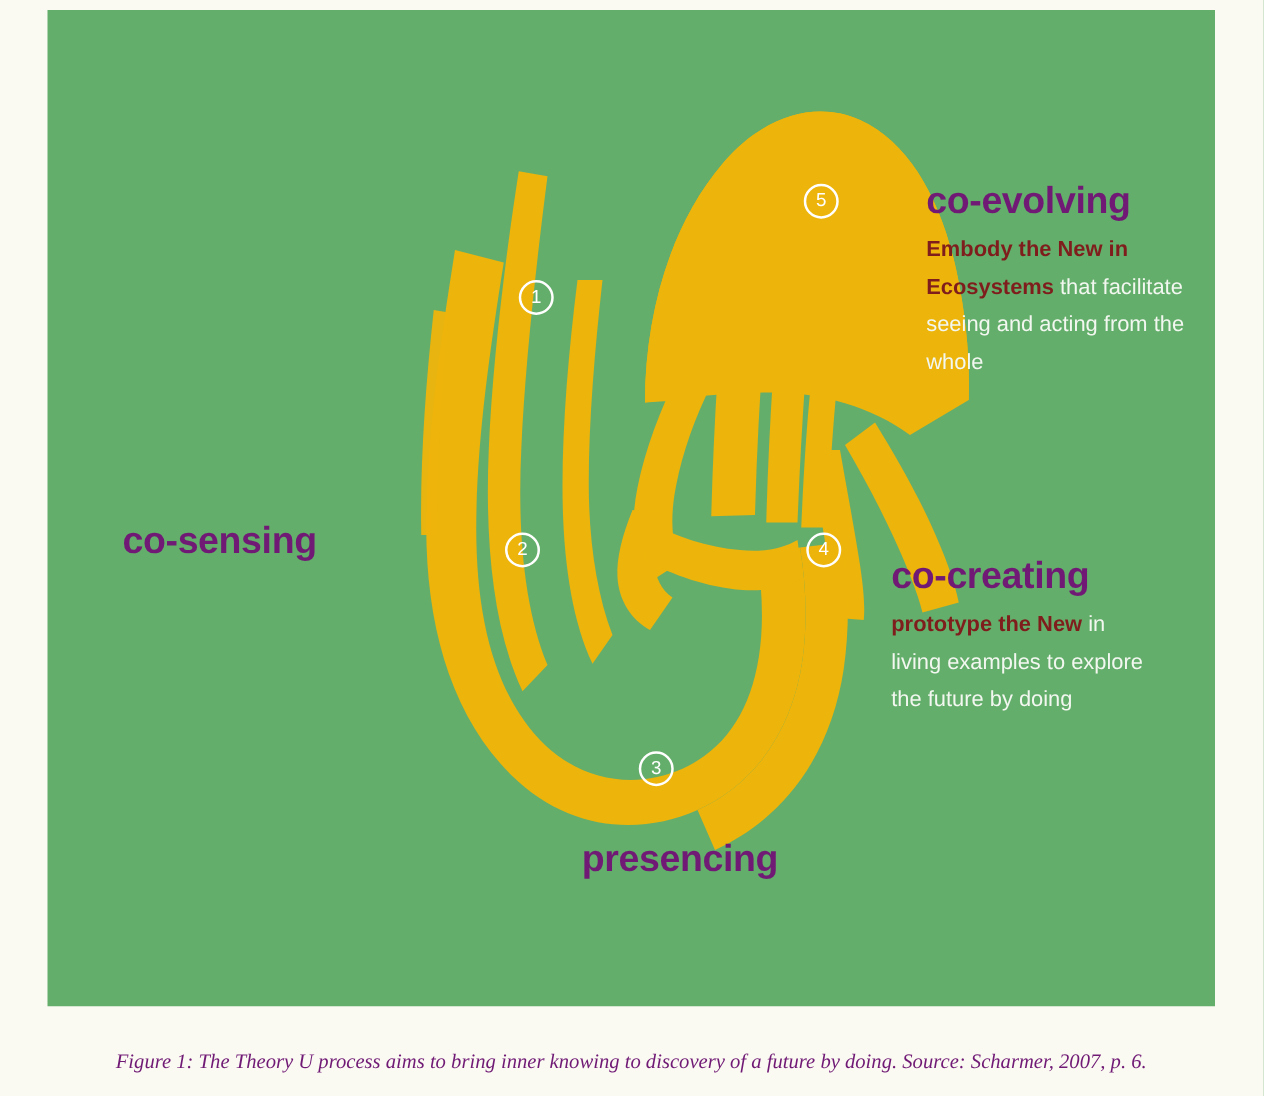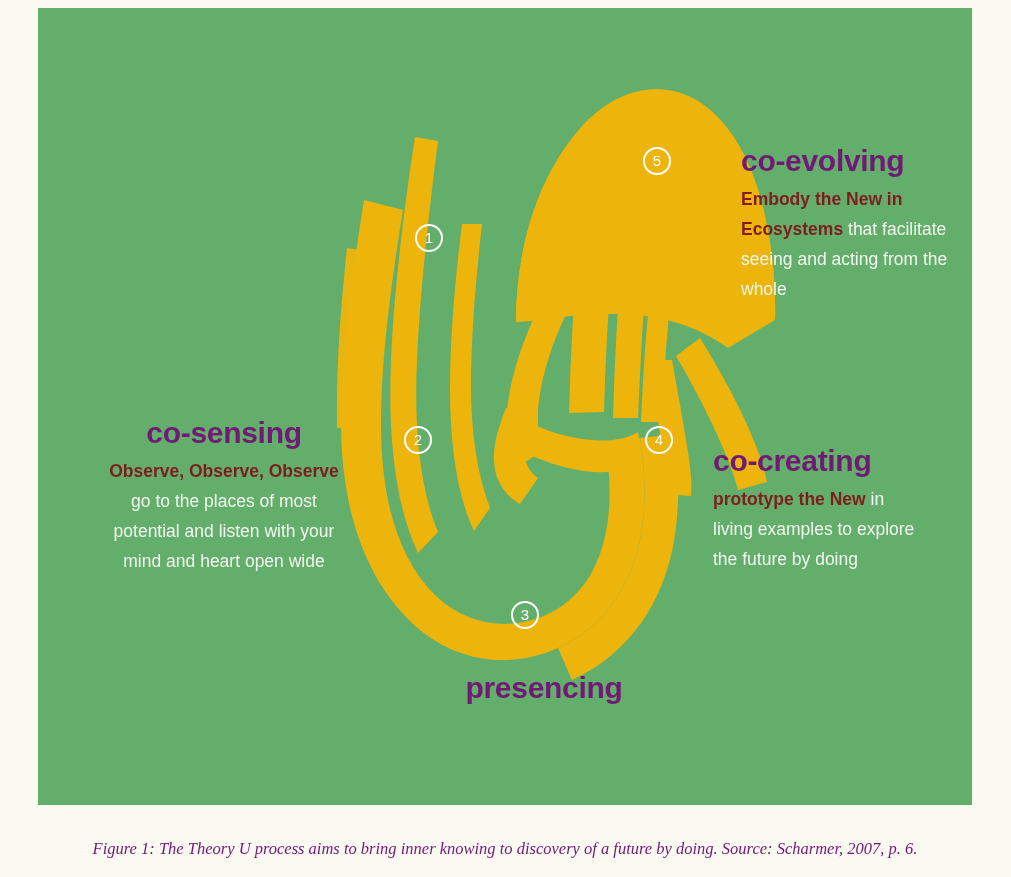--- a/index.html
+++ b/index.html
@@ -90,21 +90,21 @@
   #block-co-initiating {
     left: 60px;
     top: 171px;
     width: 264px;
     text-align: right;
   }
   #block-co-sensing {
     left: 60px;
     top: 408px;
     width: 252px;
-    text-align: center;
+    text-align: left;
   }
   #block-co-evolving {
     left: 703px;
     top: 136px;
     width: 210px;
     text-align: left;
   }
   #block-co-creating {
     left: 675px;
     top: 436px;
@@ -276,21 +276,20 @@
 
     <div class="marker" id="marker-1">1</div>
     <div class="marker" id="marker-2">2</div>
     <div class="marker" id="marker-3">3</div>
     <div class="marker" id="marker-4">4</div>
     <div class="marker" id="marker-5">5</div>
 
 
     <div class="block" id="block-co-sensing">
       <div class="title">co-sensing</div>
-      <div class="body"><b>Observe, Observe, Observe</b><span> go to the places of most potential and listen with your mind and heart open wide</span></div>
     </div>
 
     <div class="block" id="block-co-evolving">
       <div class="title">co-evolving</div>
       <div class="body"><b>Embody the New in Ecosystems</b><span> that facilitate seeing and acting from the whole</span></div>
     </div>
 
     <div class="block" id="block-co-creating">
       <div class="title">co-creating</div>
       <div class="body"><b>prototype the New</b><span> in living examples to explore the future by doing</span></div>

